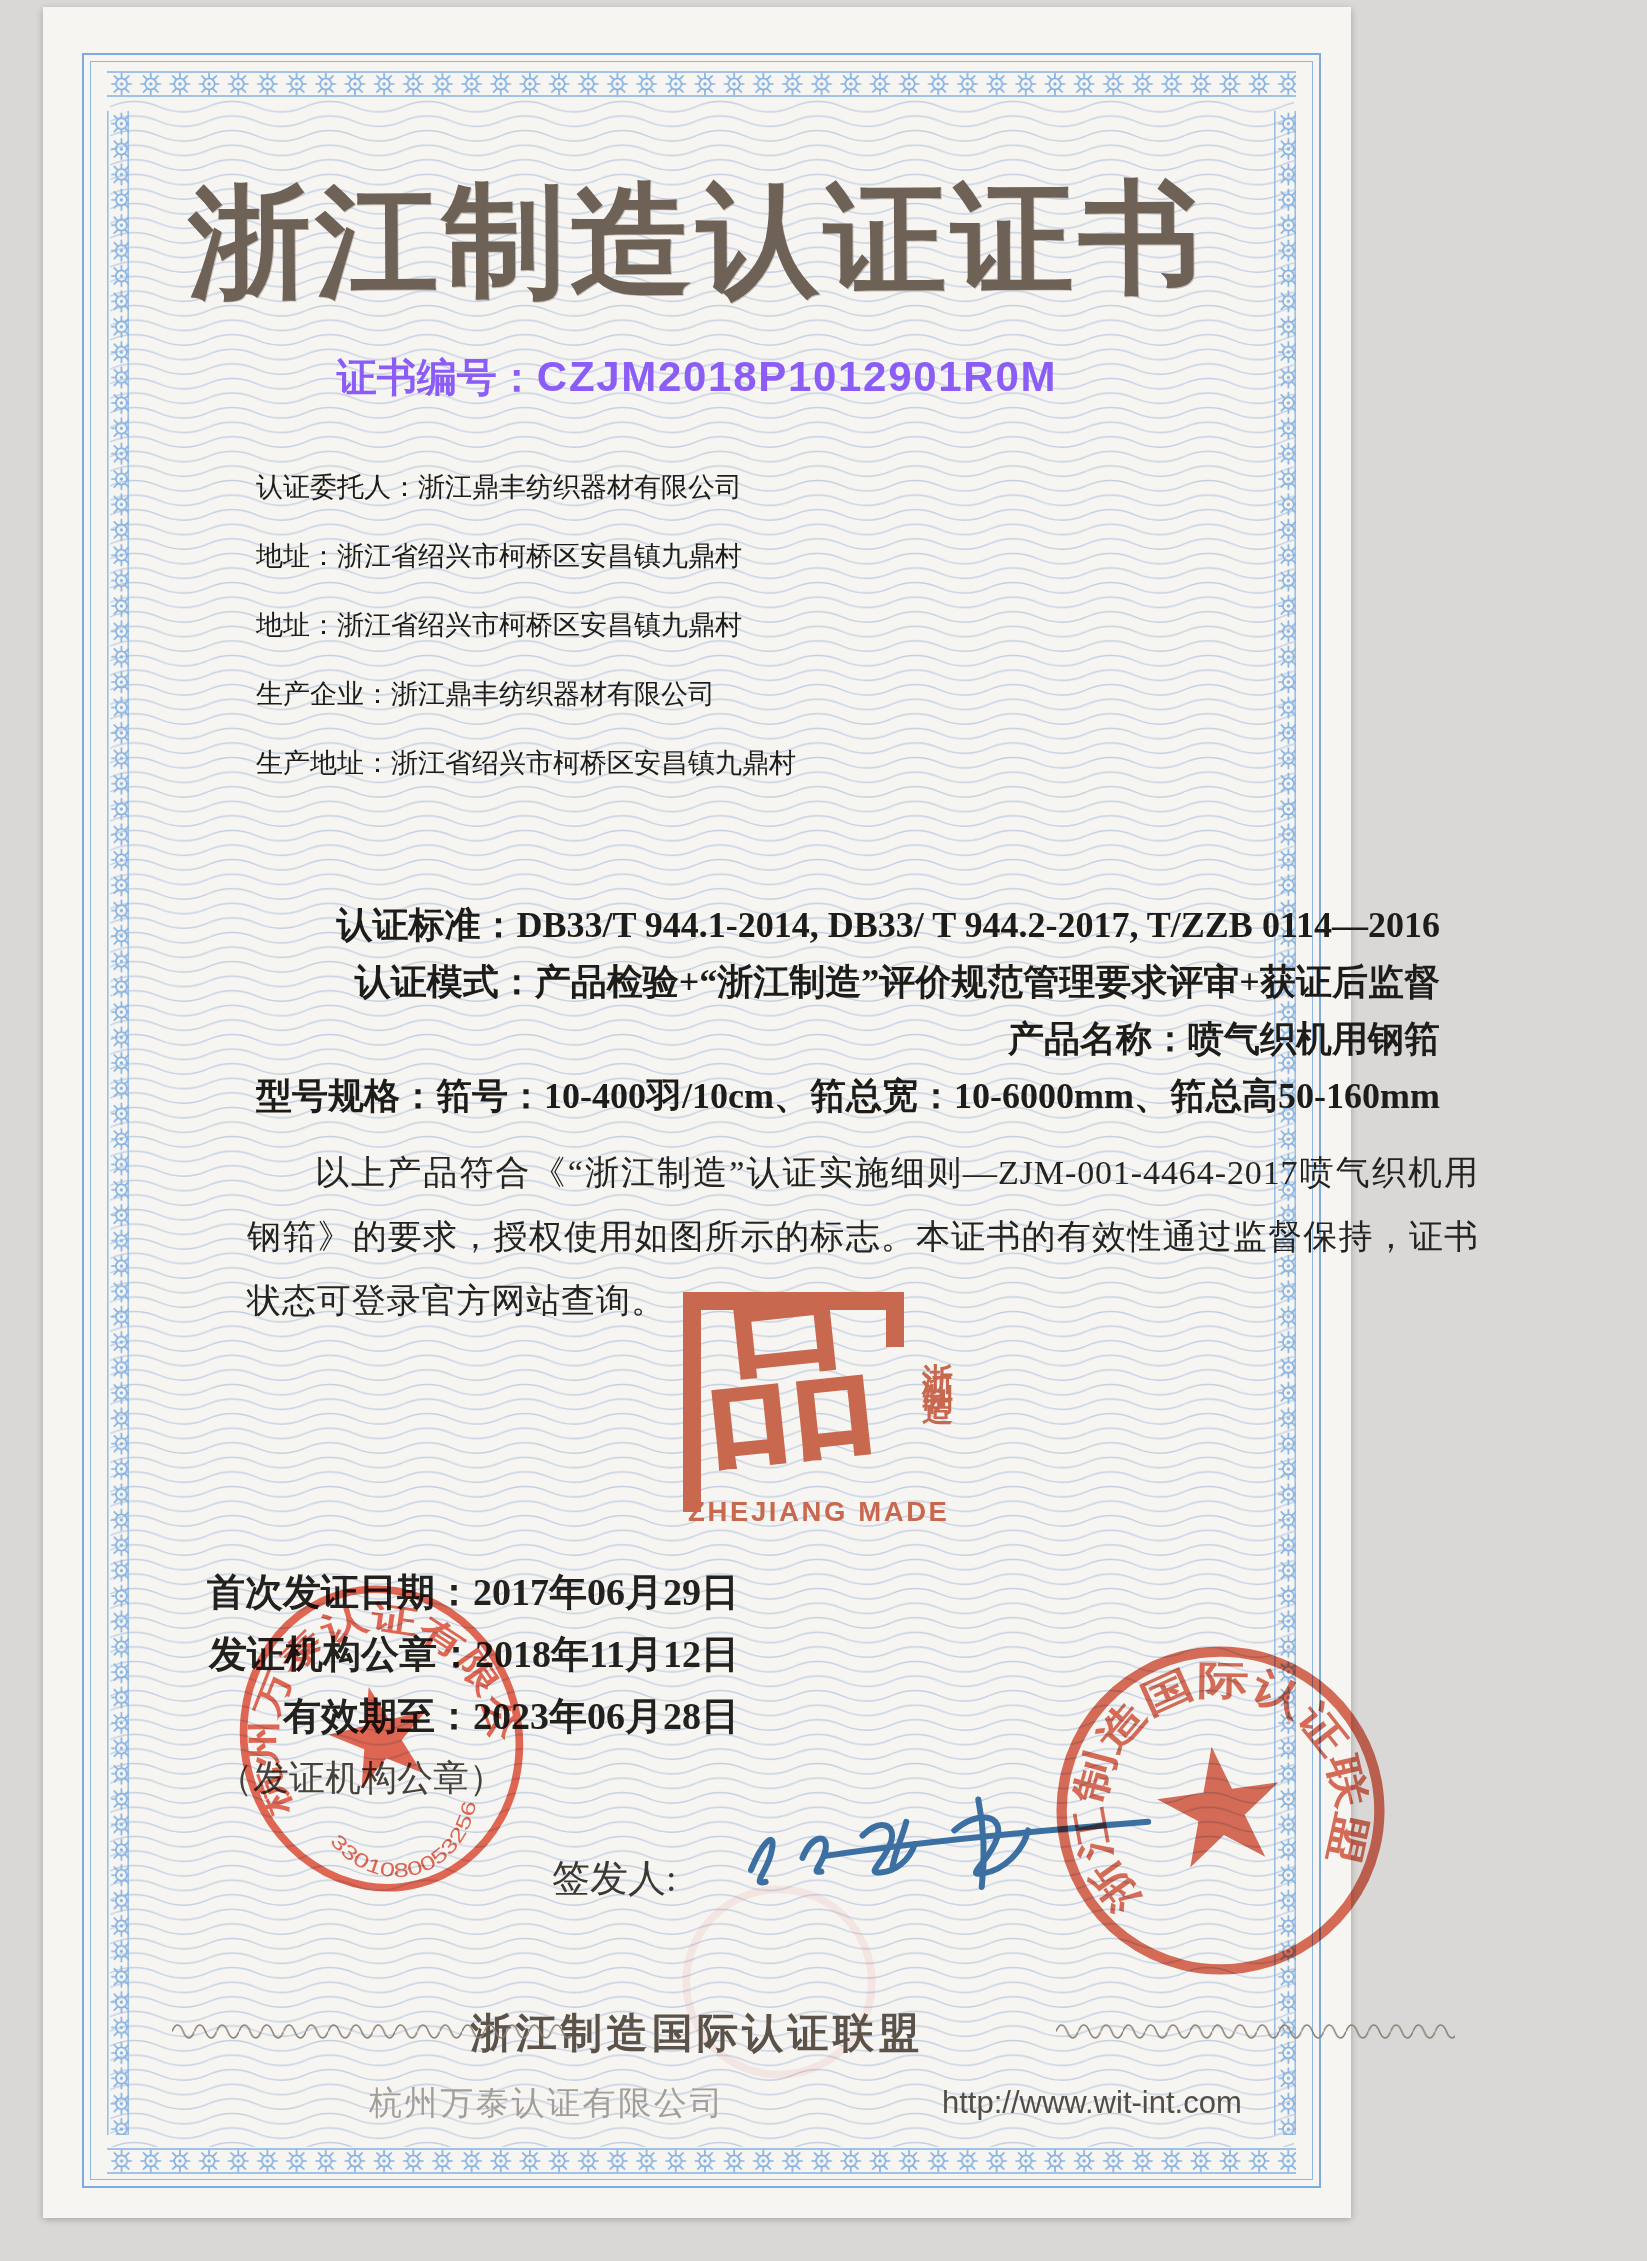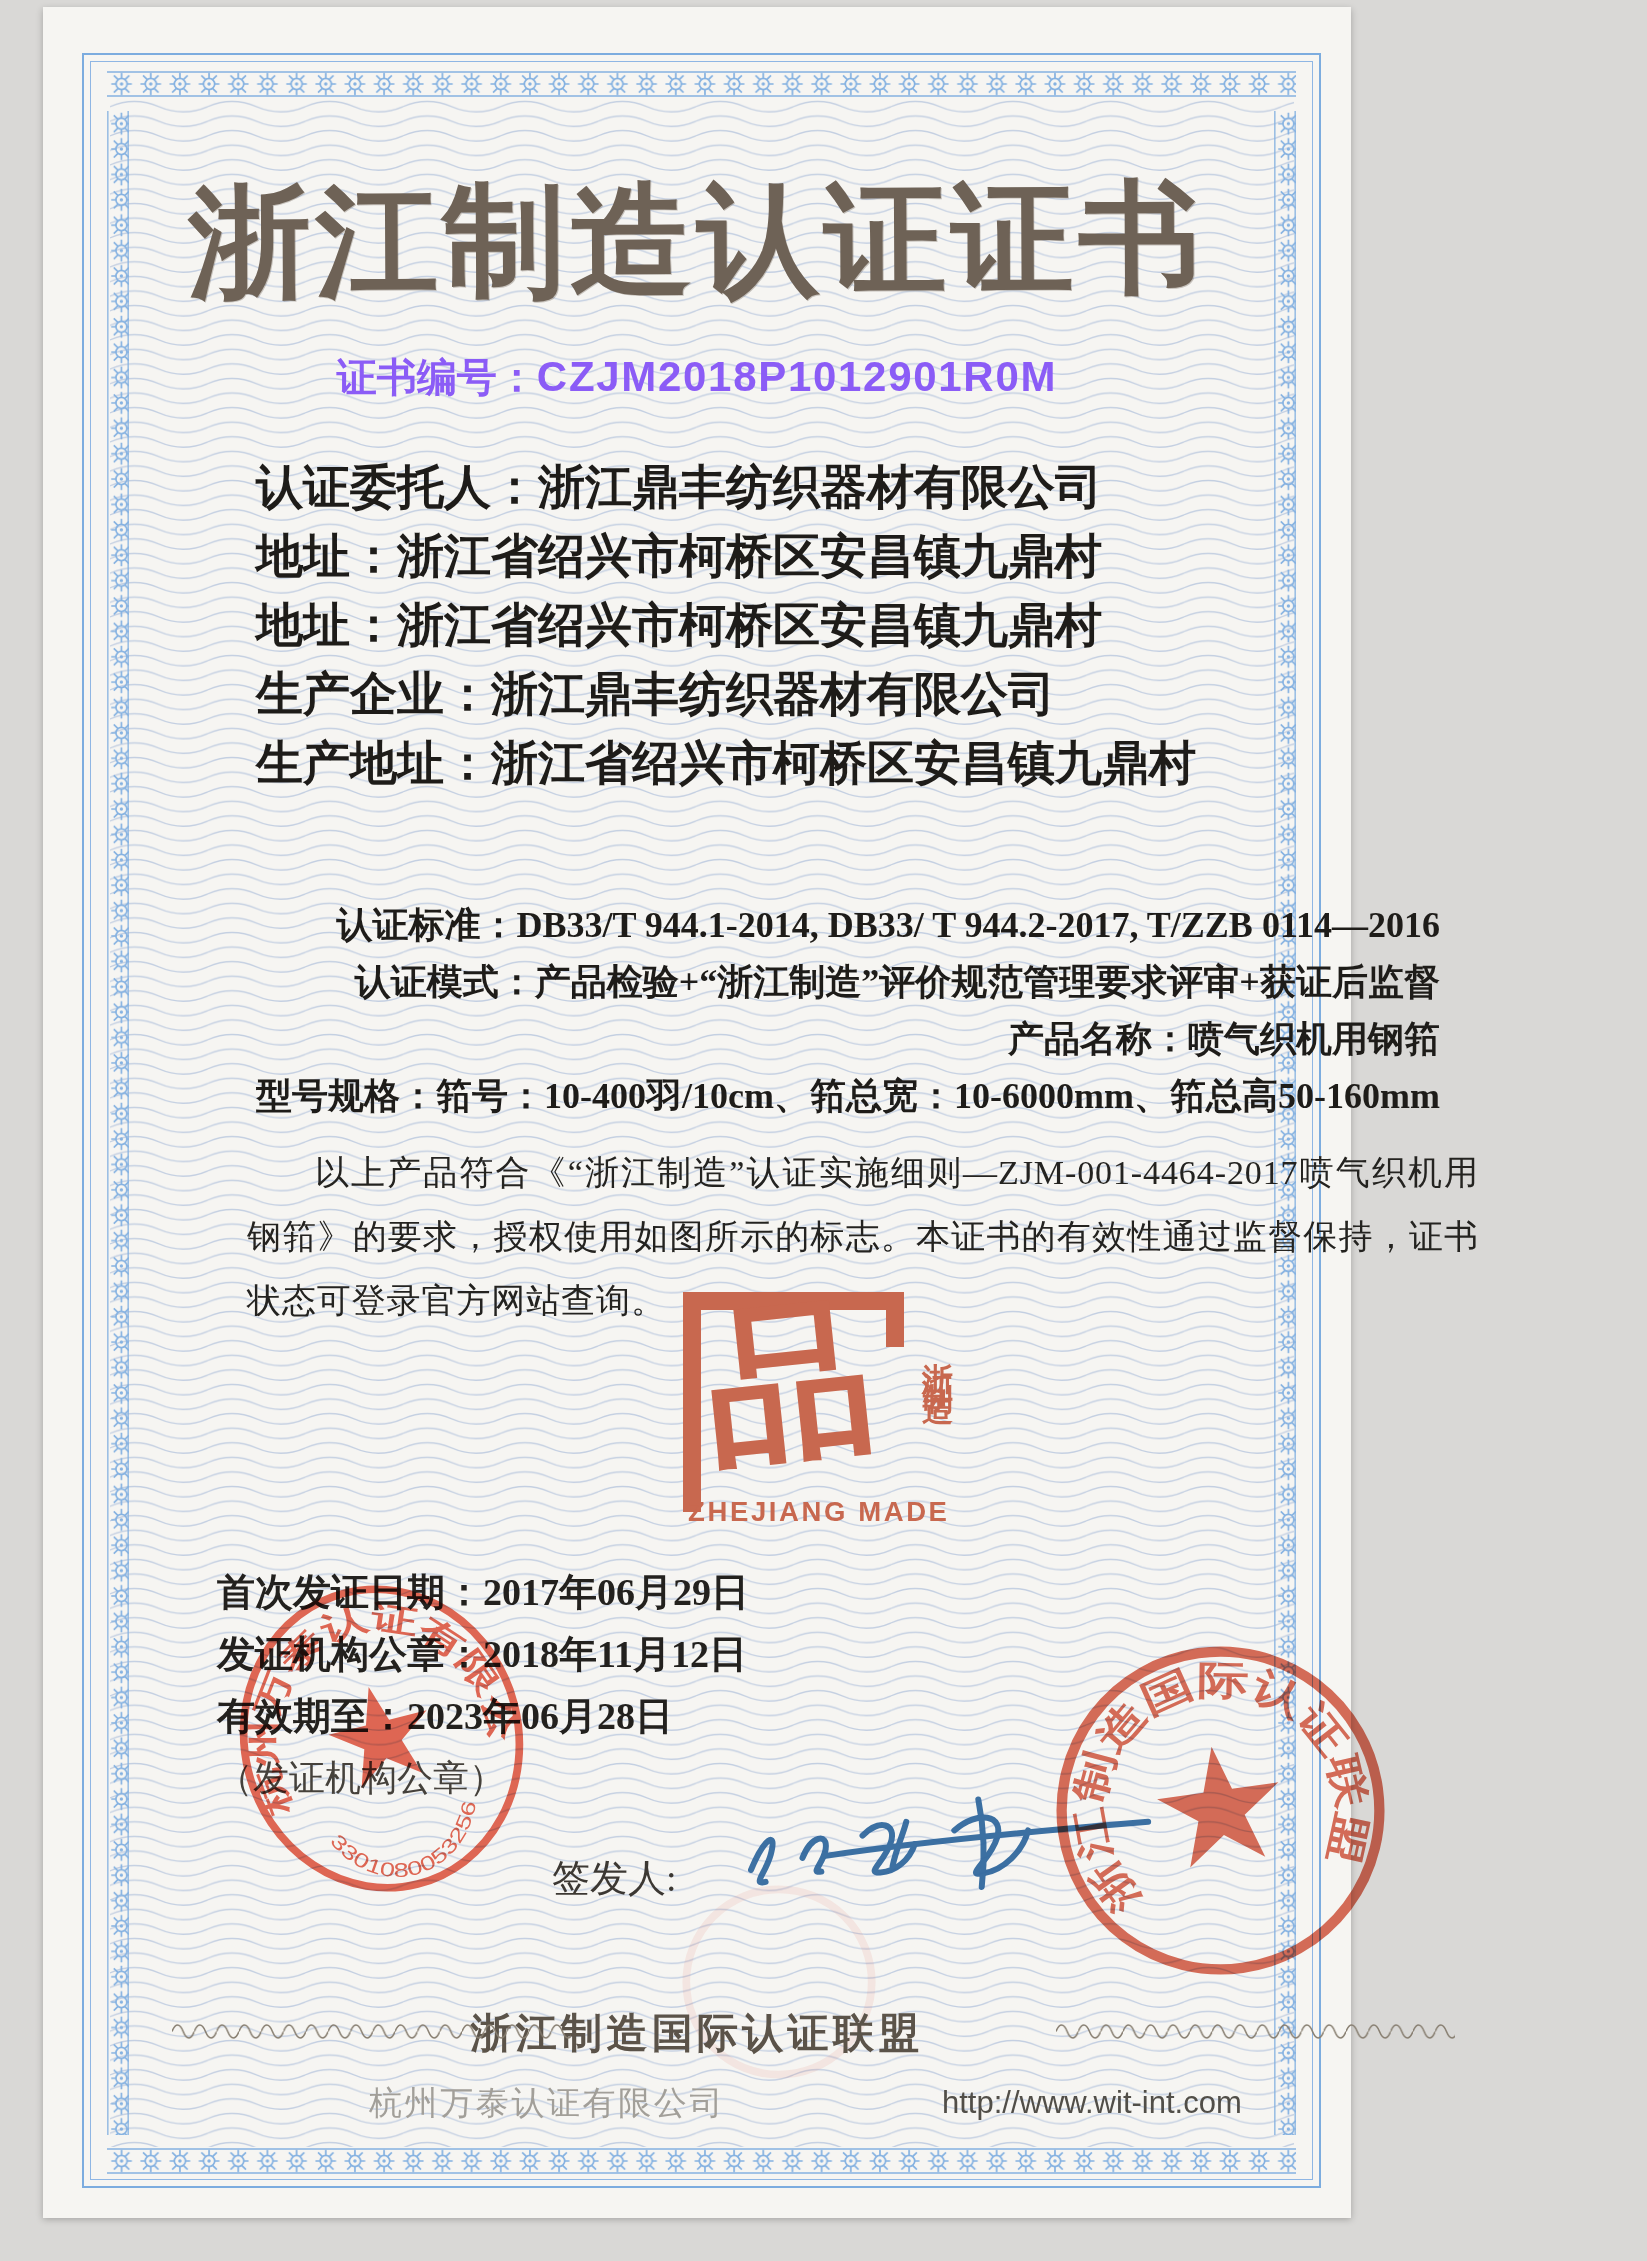--- a/index.html
+++ b/index.html
@@ -28,39 +28,39 @@
     left:0;right:0;top:153px;text-align:center;
     font-size:122px;font-weight:700;color:#6e6256;letter-spacing:5.1px;
     transform:rotate(-.3deg);
     text-shadow:0.9px 0.9px 0 rgba(110,98,86,.35);
     white-space:nowrap;
   }
   .certno{left:0;right:0;top:343px;text-align:center;white-space:nowrap;color:#8b5cf6;}
   .certno .lbl{font-size:40px;font-weight:700;}
   .certno .num{font-size:42px;font-weight:600;font-family:"Liberation Sans","DejaVu Sans",sans-serif;letter-spacing:1.7px;}
   .parties{left:213px;top:446px;}
-  .parties .row{height:69px;line-height:69px;font-size:47px;font-weight:700;color:#1e1c19;white-space:nowrap;}
+  .parties .row{height:69px;line-height:69px;font-size:27px;font-weight:400;color:#1e1c19;white-space:nowrap;}
   .specs{left:213px;top:890px;text-align:right;}
   .specs .row{height:57px;line-height:57px;font-size:36px;font-weight:700;color:#1e1c19;white-space:nowrap;}
   .statement{
     left:204px;top:1134px;width:1232px;
     font-size:34px;line-height:64px;color:#242320;
     text-indent:2em;text-align:justify;letter-spacing:0.9px;margin:0;
   }
   
   .logo{left:640px;top:1278px;width:296px;height:257px;color:#c8684f;}
   .logo .bar{position:absolute;background:#c8684f;}
   .logo .bar-top{left:0;top:6.9px;width:221px;height:18px;}
   .logo .bar-stub{left:203px;top:6.9px;width:18px;height:55px;}
   .logo .bar-left{left:0;top:6.9px;width:18px;height:220px;}
   .logo .glyph{position:absolute;left:22px;top:12px;font-size:168px;line-height:172px;font-weight:700;transform:rotate(-6deg);}
   .logo .side{position:absolute;left:233px;top:53px;writing-mode:vertical-rl;font-size:31px;font-weight:700;letter-spacing:10.3px;}
   .logo .caption{position:absolute;left:5.1px;top:211px;font-size:27.5px;font-weight:700;letter-spacing:2.6px;font-family:"Liberation Sans","DejaVu Sans",sans-serif;white-space:nowrap;}
   
-  .dates{left:174px;top:1554px;}
+  .dates{left:164px;top:1554px;text-align:right;}
   .dates .row{height:62px;line-height:62px;font-size:38px;font-weight:700;color:#23211e;white-space:nowrap;}
   .sealnote{left:174px;top:1750px;font-size:36px;line-height:43px;color:#45413b;white-space:nowrap;}
   .issuer{left:509px;top:1846px;font-size:38px;color:#3c3833;white-space:nowrap;}
   .sig{left:678px;top:1777px;width:446px;height:146px;}
   .stamp{mix-blend-mode:multiply;}
   
   .alliance-line{left:0;right:0;top:1999px;height:51px;text-align:center;}
   .alliance-text{display:inline-block;font-size:41px;font-weight:700;color:#5b5349;letter-spacing:4.3px;white-space:nowrap;vertical-align:middle;}
   .flourish{position:absolute;top:16.3px;width:399px;height:19px;}
   .flourish.fl-left{left:129px;}

